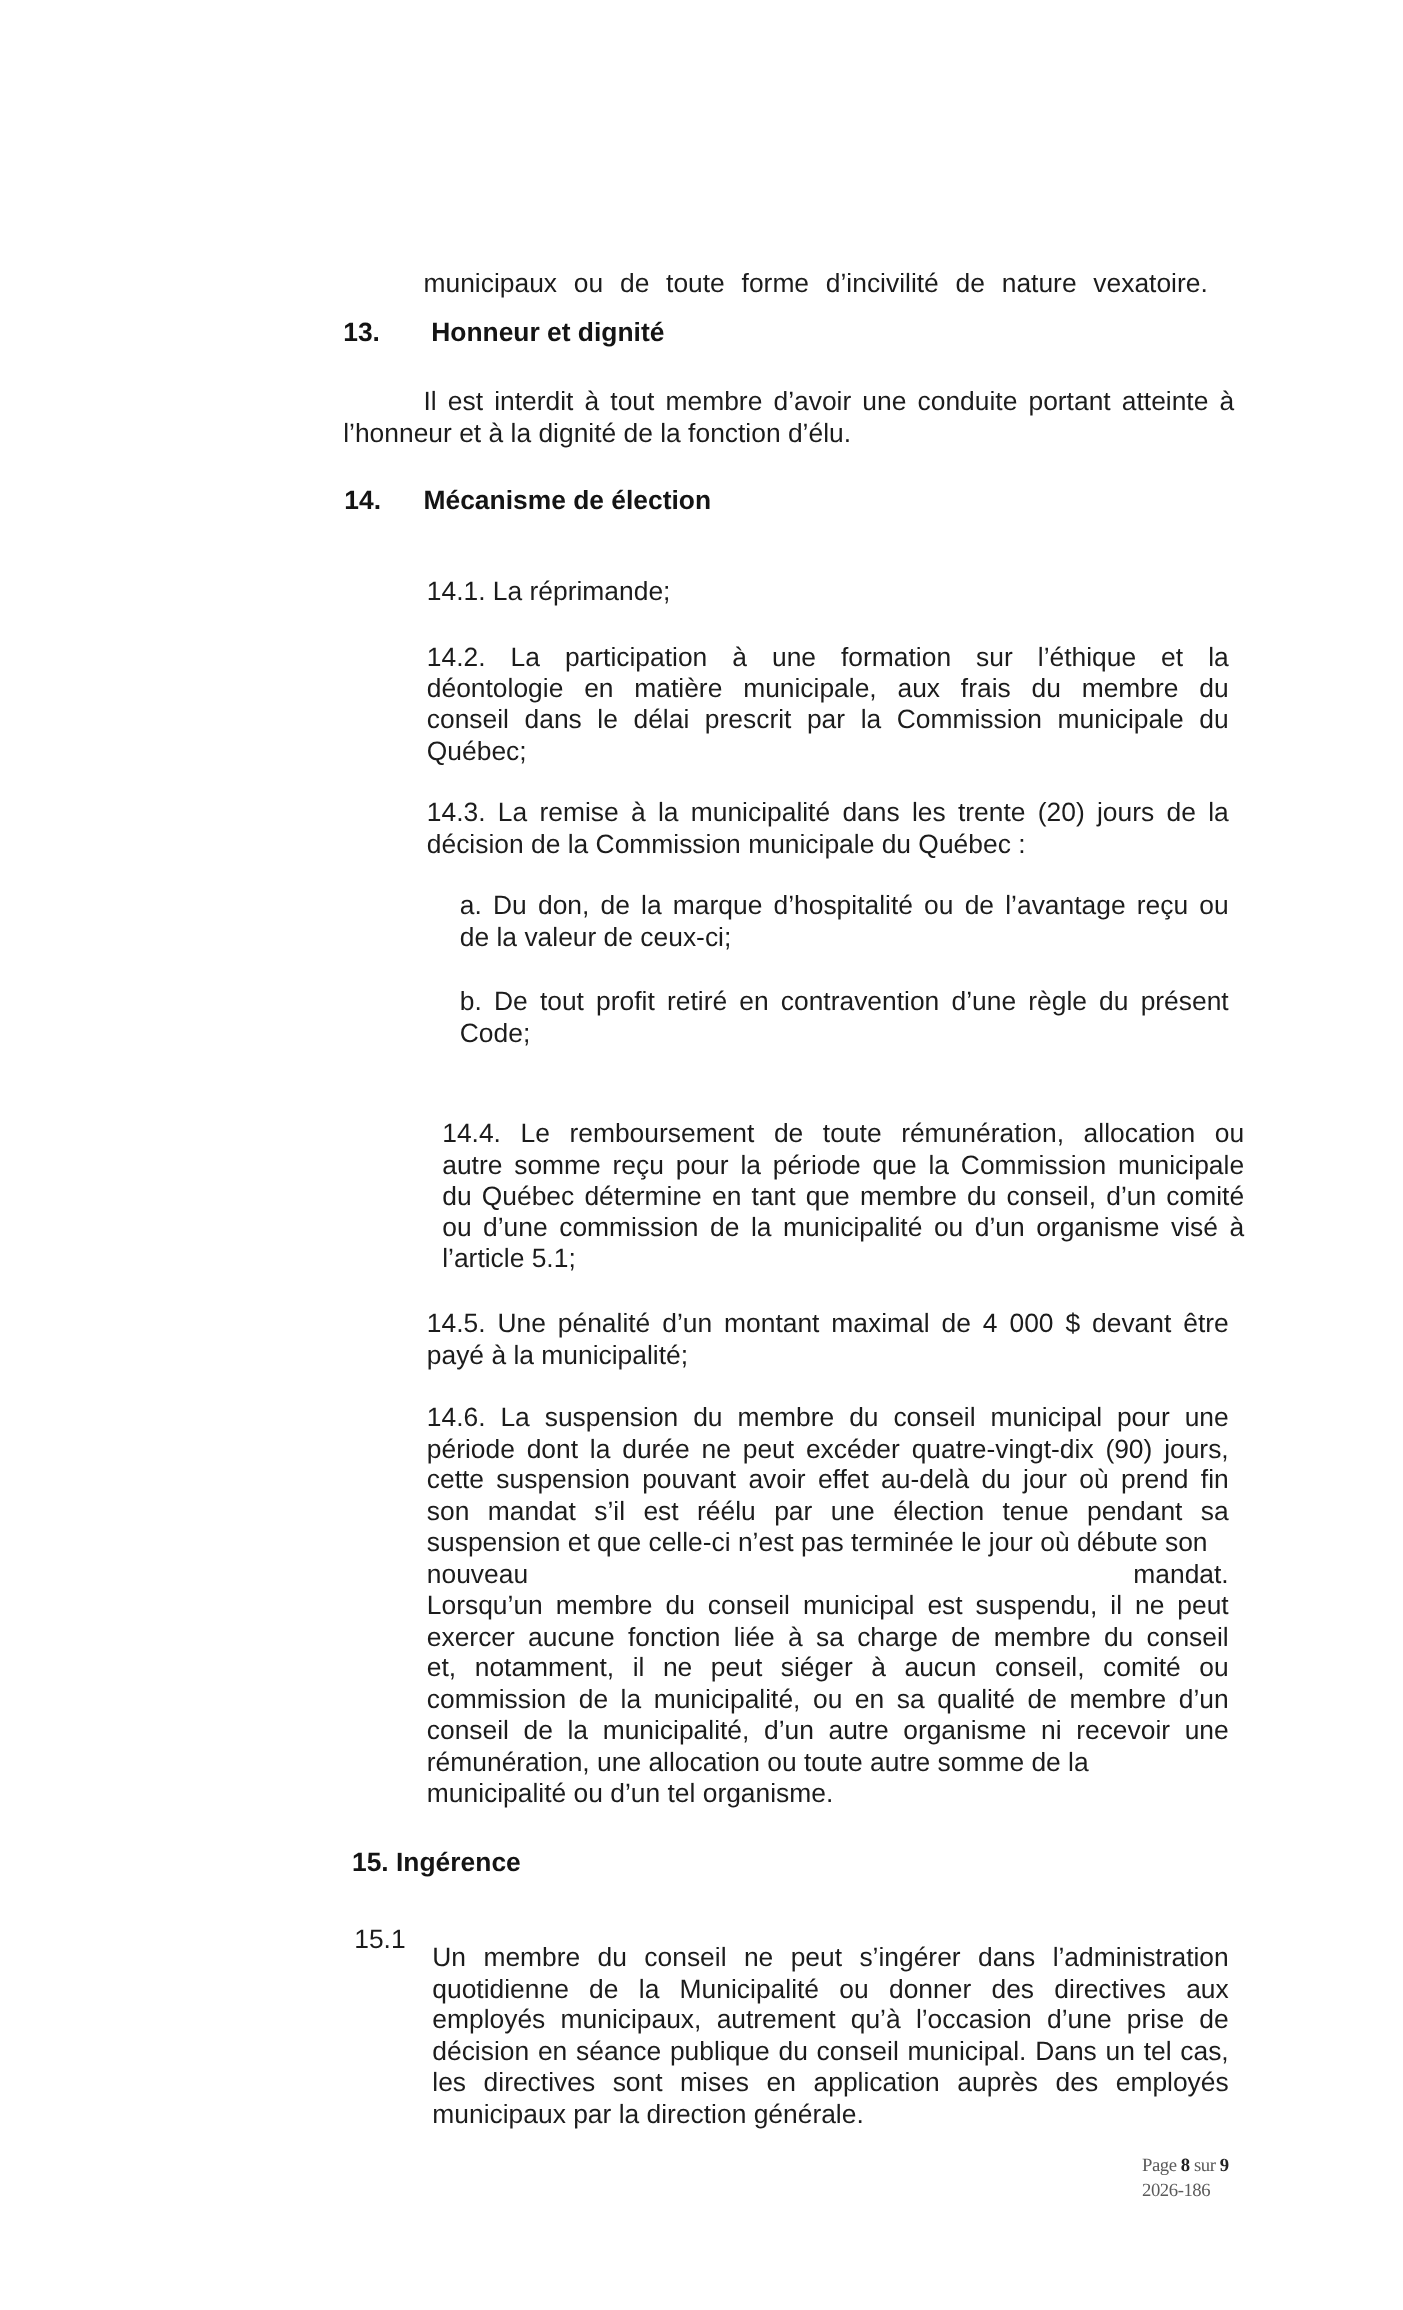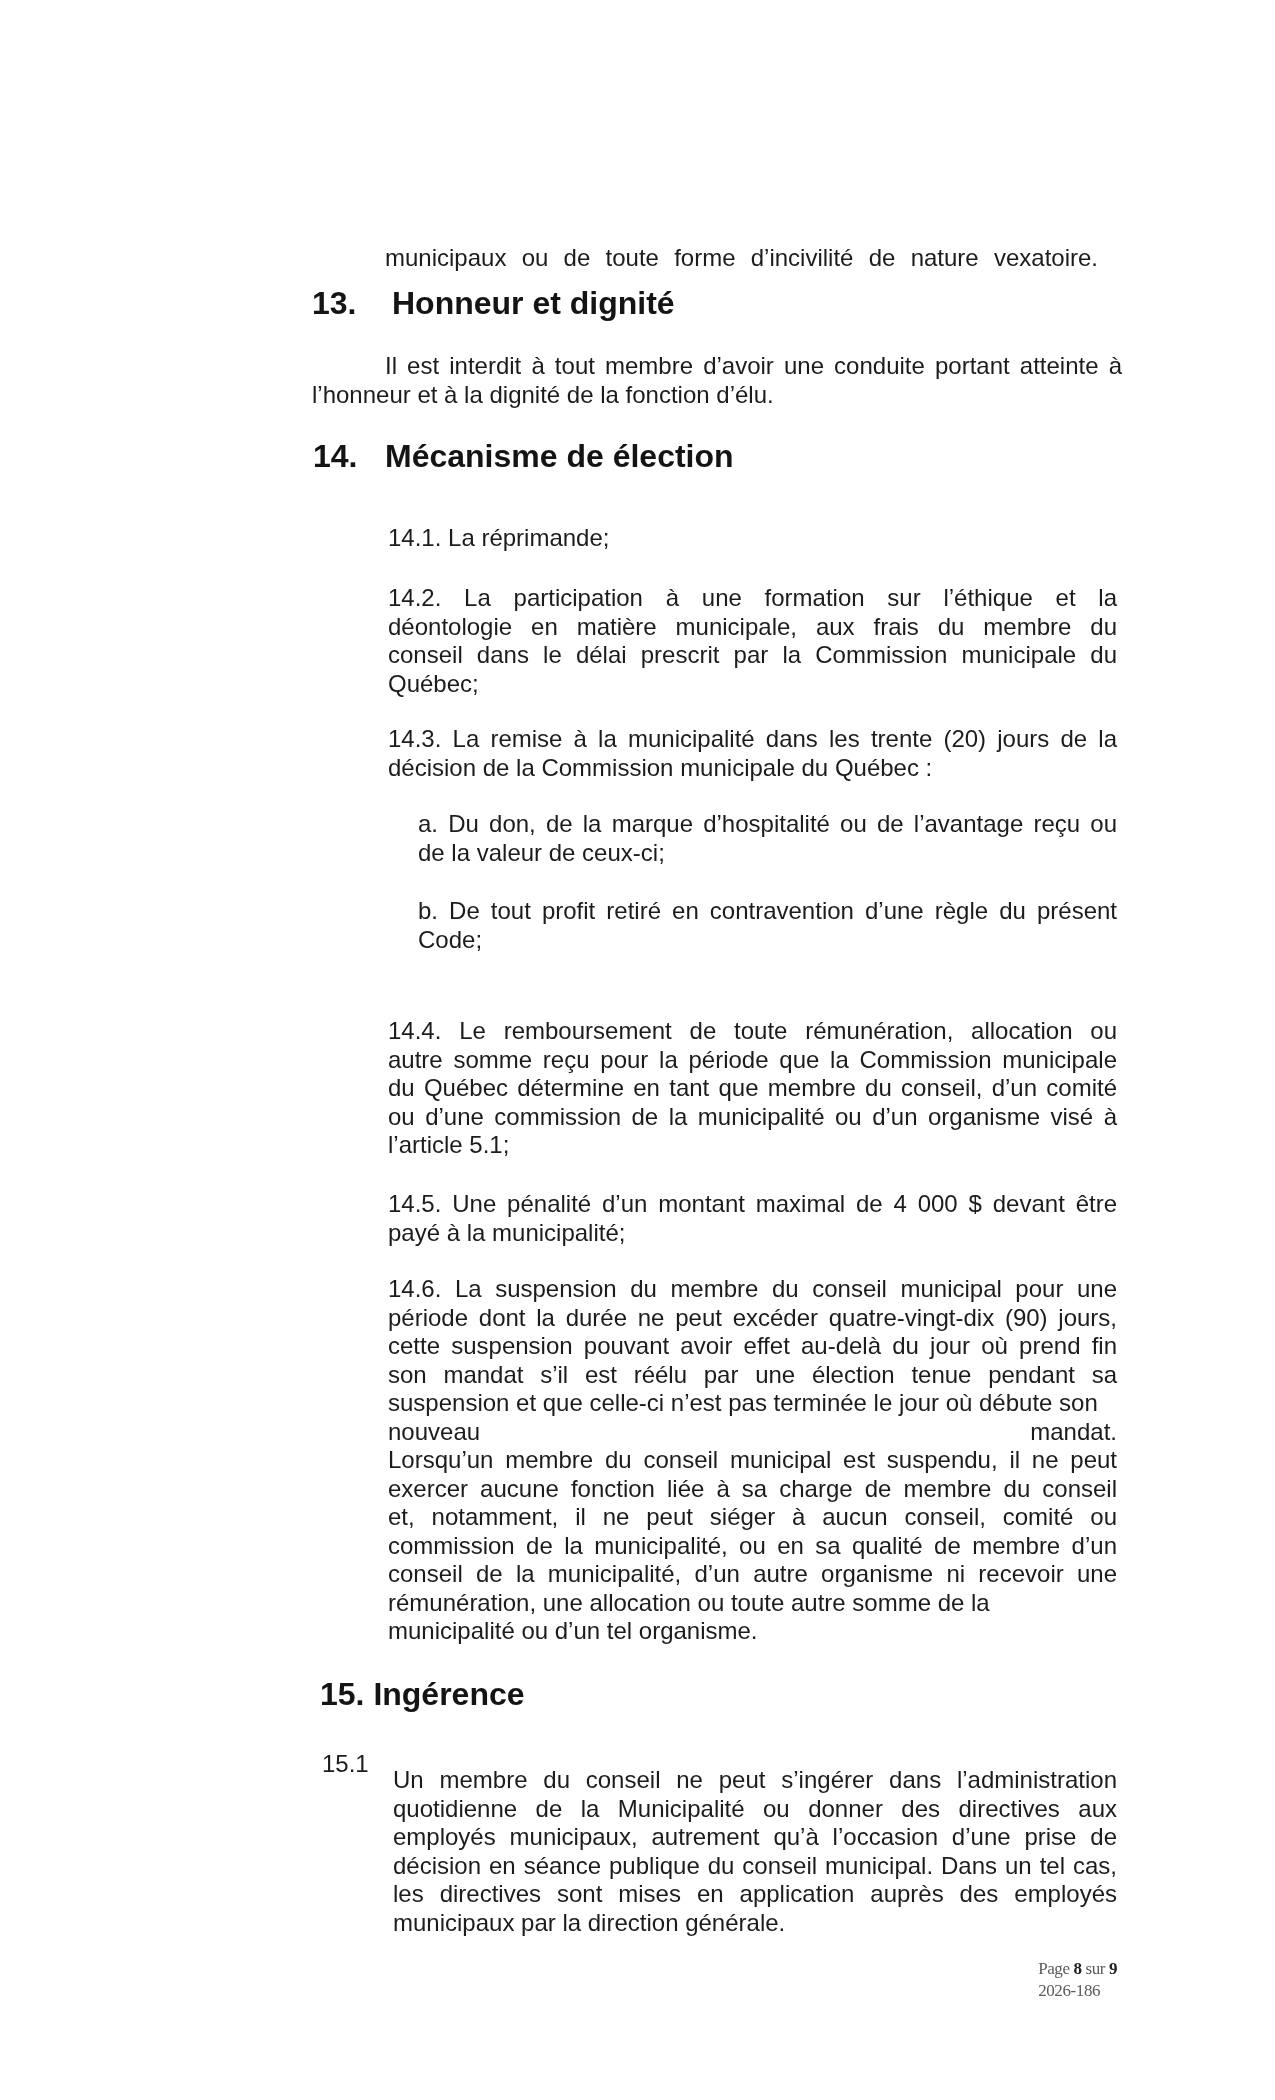--- a/index.html
+++ b/index.html
@@ -2,21 +2,21 @@
 <html><head>
 <meta charset="utf-8">
 <style>
   html, body { margin: 0; padding: 0; background: #ffffff; }
   body { width: 1275px; height: 2100px; position: relative; overflow: hidden;
          font-family: "Liberation Sans", "DejaVu Sans", sans-serif; color: #1c1c1c; }
   .blk { position: absolute; font-size: 24px; line-height: 28.5px; }
   .line { display: block; white-space: nowrap; text-align: justify; text-align-last: justify;
           overflow: visible; transform-origin: left center; }
   .line.last { text-align: left; text-align-last: left; }
-  .heading { position: absolute; font-size: 32px; line-height: 28.5px; font-weight: bold; color: #141414; }
+  .heading { position: absolute; font-size: 24px; line-height: 28.5px; font-weight: bold; color: #141414; }
   .heading .num { position: absolute; left: 0; top: 0; }
   .heading .title { position: absolute; top: 0; white-space: nowrap; }
   .lbl { position: absolute; left: 0; top: 0; }
   .footer { position: absolute; right: 158px; top: 1958px; text-align: left;
             font-family: Liberation Serif, serif; font-size: 17px;
             line-height: 22px; color: #5a5a5a; letter-spacing: -0.4px; }
   .footer b { color: #222; font-weight: bold; }
 </style>
 </head>
 <body>
@@ -53,21 +53,21 @@
     <span class="line last">décision de la Commission municipale du Québec :</span>
   </div>
 <div class="blk" style="left:418px; top:810px; width:699px;">
     <span class="line">a.   Du don, de la marque d’hospitalité ou de l’avantage reçu ou</span>
     <span class="line last">de la valeur de ceux-ci;</span>
   </div>
 <div class="blk" style="left:418px; top:897px; width:699px;">
     <span class="line">b.   De tout profit retiré en contravention d’une règle du présent</span>
     <span class="line last">Code;</span>
   </div>
-<div class="blk" style="left:388px; top:1017px; width:729px;">
+<div class="blk" style="left:402px; top:1017px; width:729px;">
     <span class="line">14.4. Le remboursement de toute rémunération, allocation ou</span>
     <span class="line">autre somme reçu pour la période que la Commission municipale</span>
     <span class="line">du Québec détermine en tant que membre du conseil, d’un comité</span>
     <span class="line">ou d’une commission de la municipalité ou d’un organisme visé à</span>
     <span class="line last">l’article 5.1;</span>
   </div>
 <div class="blk" style="left:388px; top:1190px; width:729px;">
     <span class="line">14.5. Une pénalité d’un montant maximal de 4 000 $ devant être</span>
     <span class="line last">payé à la municipalité;</span>
   </div>

